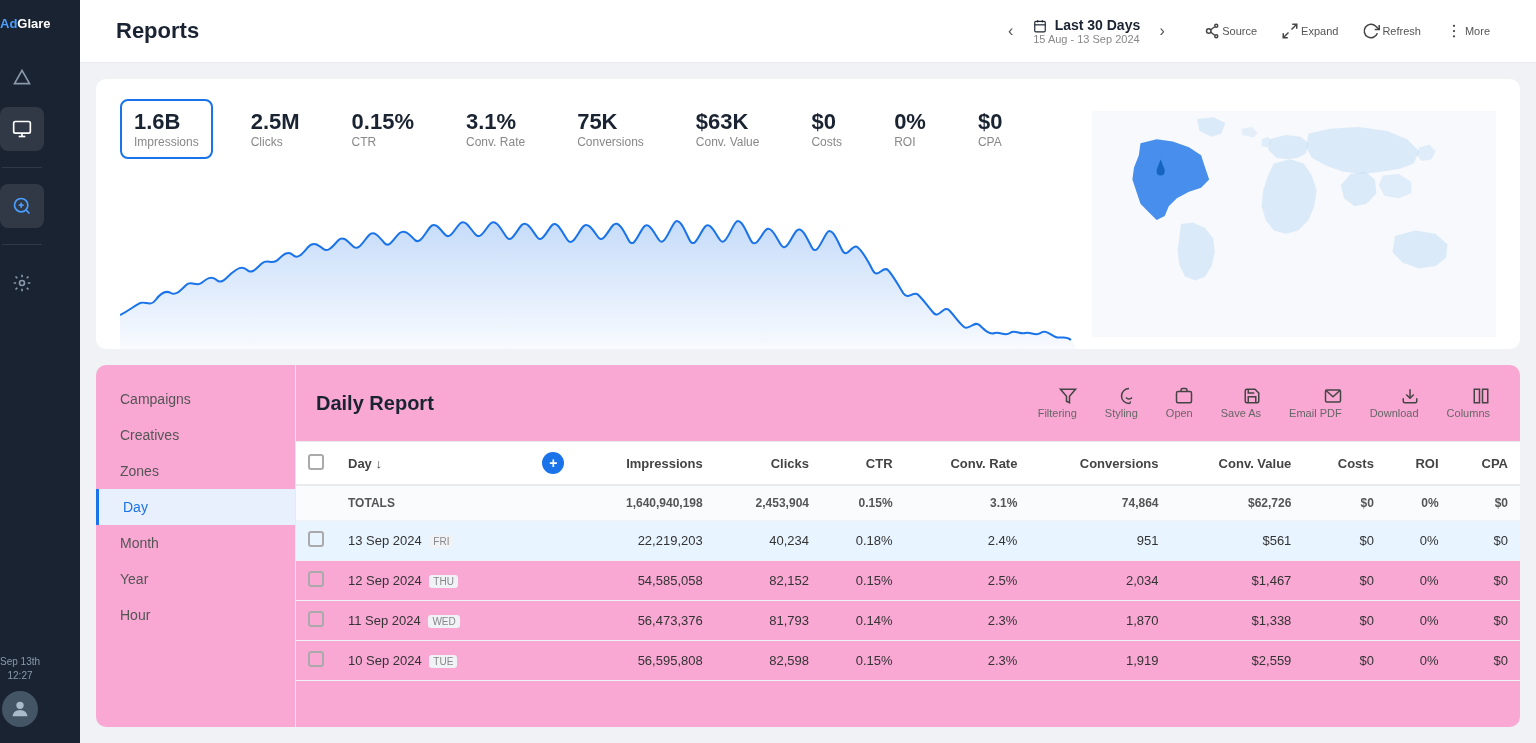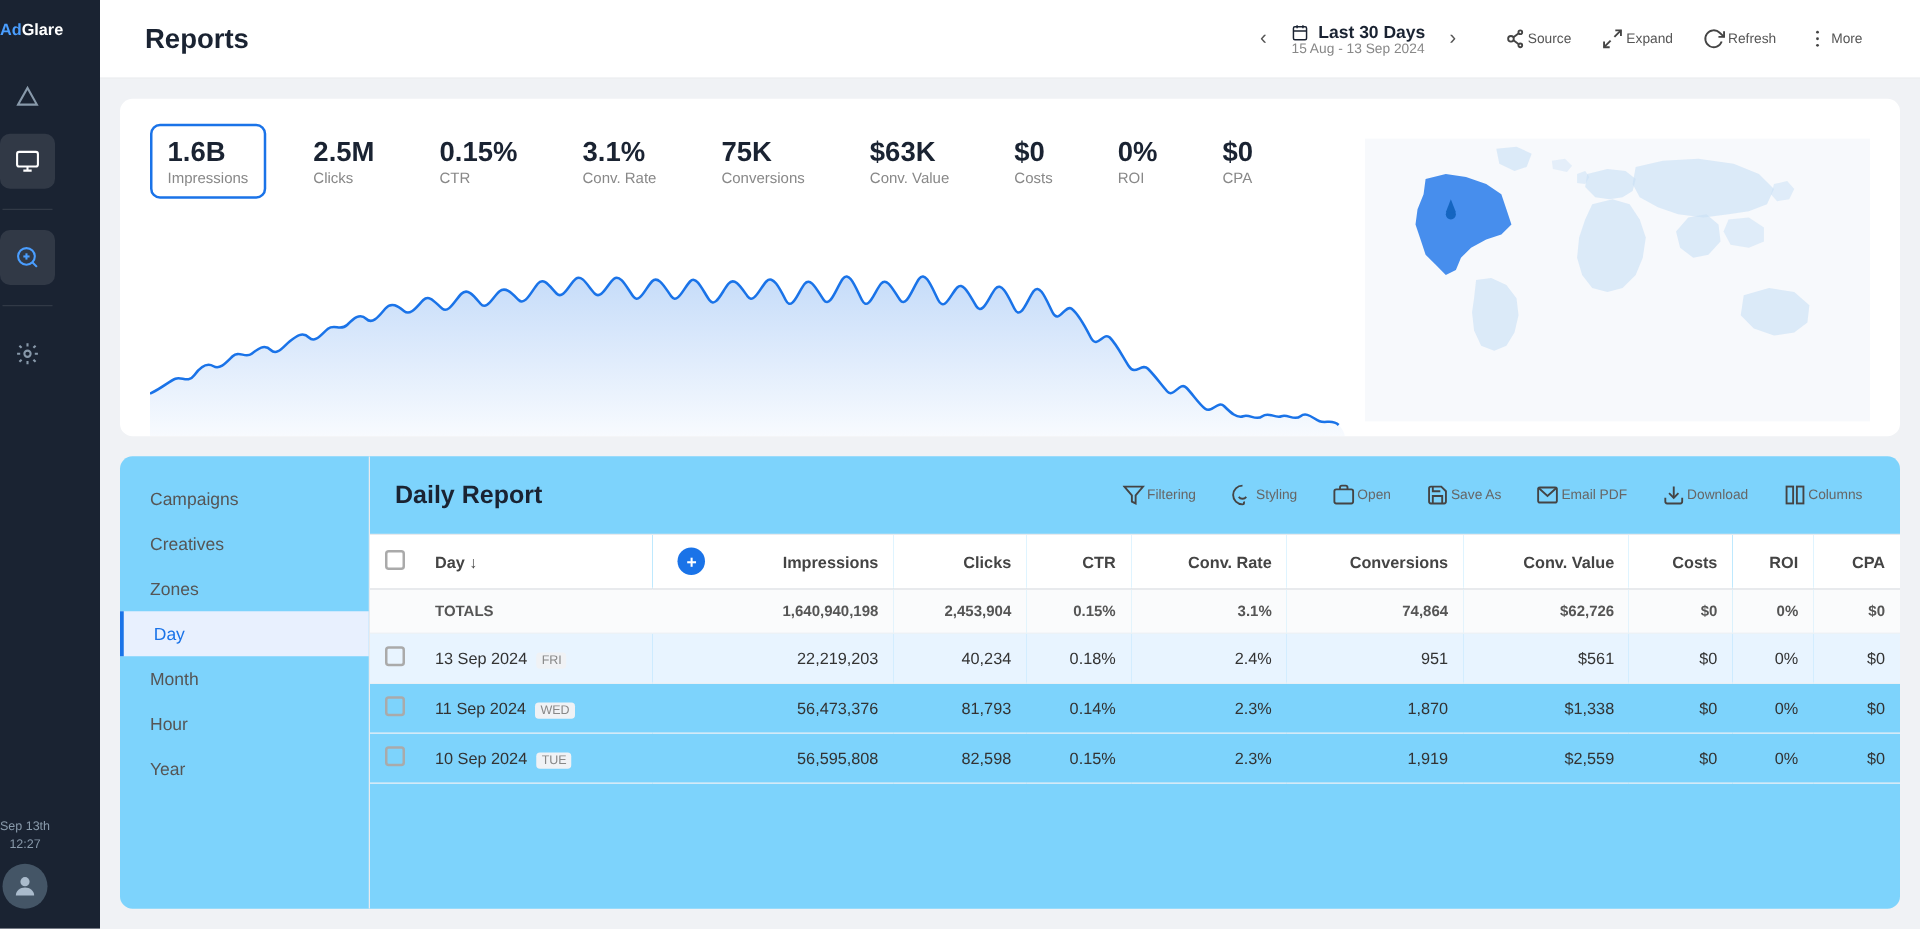--- a/index.html
+++ b/index.html
@@ -218,21 +218,21 @@
       align-items: center;
       justify-content: center;
     }
     .world-map {
       width: 100%;
       height: 240px;
     }
 
     
     .bottom-section {
-      background: #7dd3fc;
+      background: #f9a8d4;
       border-radius: 10px;
       display: flex;
       flex: 1;
       overflow: hidden;
     }
 
     
     .left-nav {
       width: 200px;
       flex-shrink: 0;
@@ -271,21 +271,22 @@
       font-weight: 600;
       color: #1a2332;
     }
     .report-actions {
       display: flex;
       align-items: center;
       gap: 8px;
     }
     .report-action-btn {
       display: flex;
-      align-items: center;
+      flex-direction: column;
+      align-items: flex-end;
       gap: 2px;
       padding: 6px 10px;
       cursor: pointer;
       color: #444;
       border-radius: 6px;
     }
     .report-action-label {
       font-size: 11px;
       color: #666;
     }
@@ -563,22 +564,22 @@
     </div>
 
     <div class="bottom-section">
 
       <div class="left-nav">
         <div class="nav-item">Campaigns</div>
         <div class="nav-item">Creatives</div>
         <div class="nav-item">Zones</div>
         <div class="nav-item active">Day</div>
         <div class="nav-item">Month</div>
+        <div class="nav-item">Year</div>
         <div class="nav-item">Hour</div>
-        <div class="nav-item">Year</div>
       </div>
 
       <div class="report-area">
         <div class="report-header">
           <h2 class="report-title">Daily Report</h2>
           <div class="report-actions">
             <div class="report-action-btn">
               <svg width="18" height="18" viewBox="0 0 24 24" fill="none" stroke="currentColor" stroke-width="2">
                   <polygon points="22,3 2,3 10,12.46 10,19 14,21 14,12.46"></polygon>
                 </svg>
@@ -678,20 +679,34 @@
                 <td>40,234</td>
                 <td>0.18%</td>
                 <td>2.4%</td>
                 <td>951</td>
                 <td>$561</td>
                 <td>$0</td>
                 <td>0%</td>
                 <td>$0</td>
               </tr>
 
+              <tr>
+                <td><div class="checkbox"></div></td>
+                <td>12 Sep 2024 <span class="day-badge">THU</span></td>
+                <td></td>
+                <td>54,585,058</td>
+                <td>82,152</td>
+                <td>0.15%</td>
+                <td>2.5%</td>
+                <td>2,034</td>
+                <td>$1,467</td>
+                <td>$0</td>
+                <td>0%</td>
+                <td>$0</td>
+              </tr>
 
               <tr>
                 <td><div class="checkbox"></div></td>
                 <td>11 Sep 2024 <span class="day-badge">WED</span></td>
                 <td></td>
                 <td>56,473,376</td>
                 <td>81,793</td>
                 <td>0.14%</td>
                 <td>2.3%</td>
                 <td>1,870</td>

